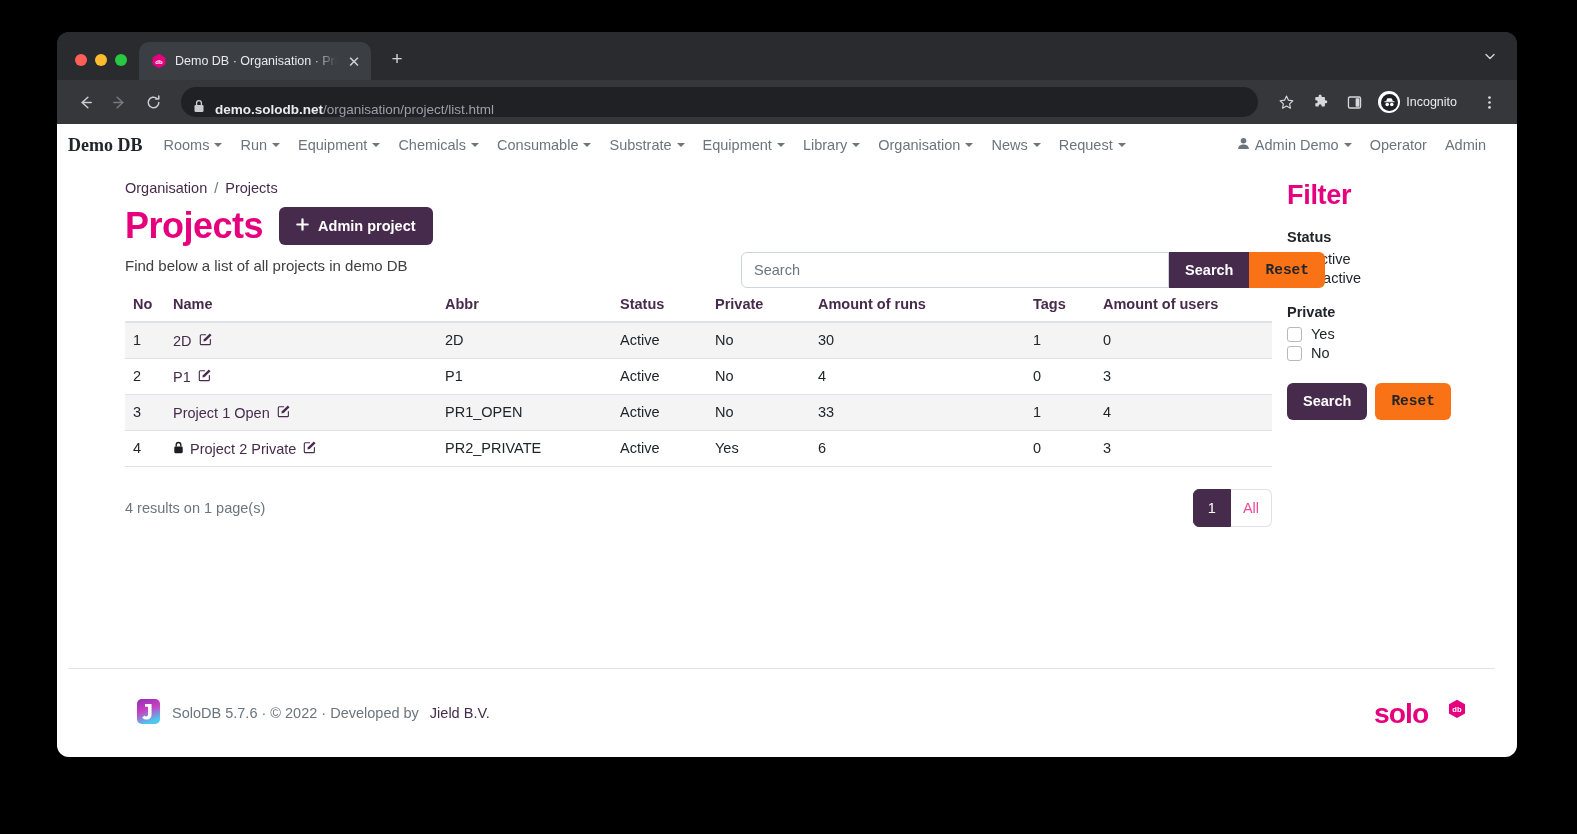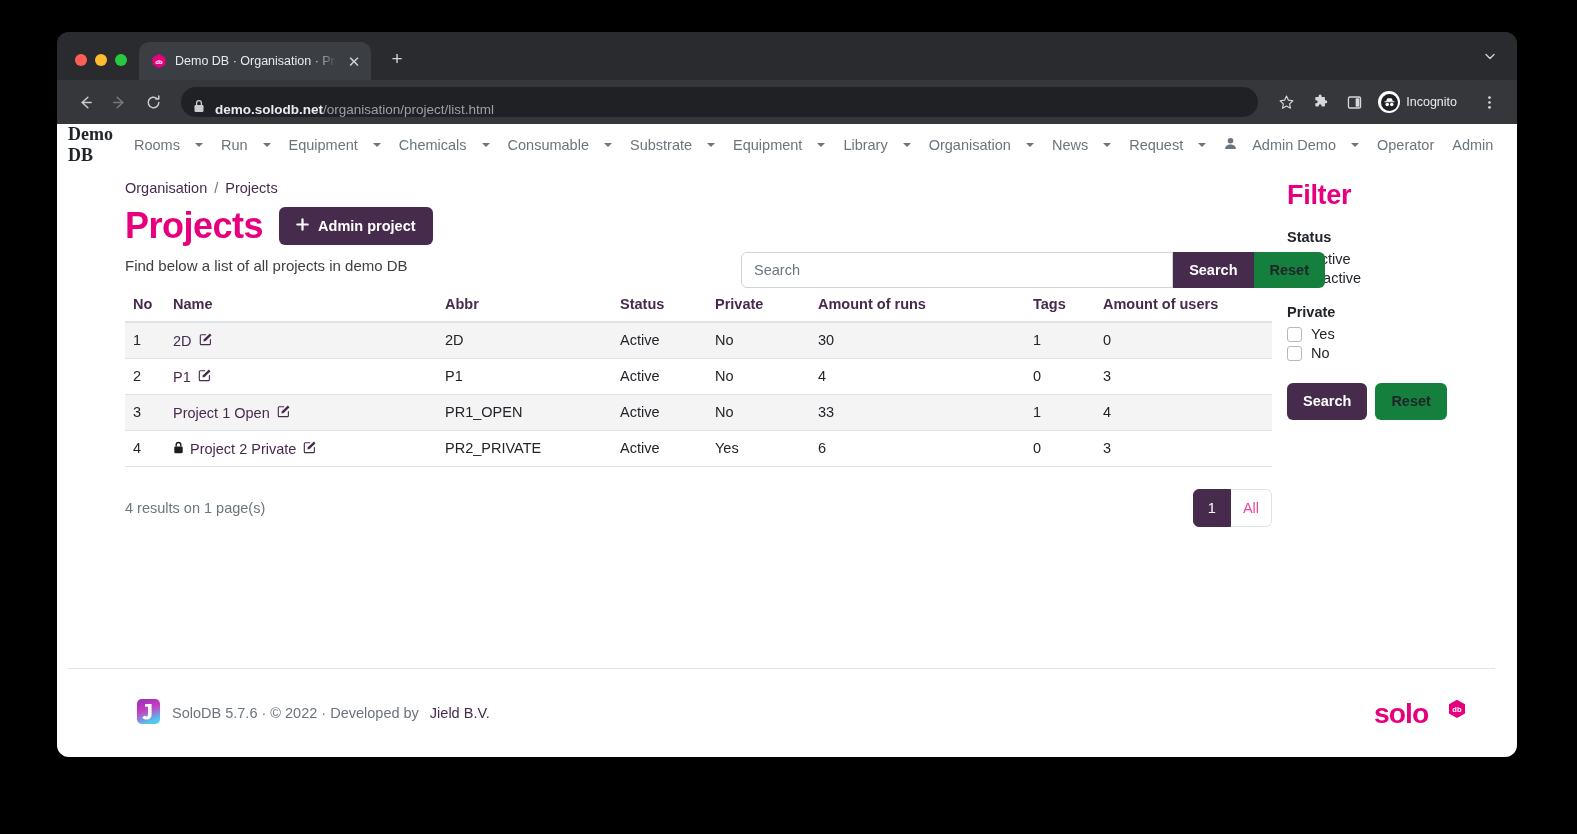--- a/index.html
+++ b/index.html
@@ -157,21 +157,21 @@
     margin-right: 12px;
     padding-left: 0;
     font-family: Liberation Serif, serif;
   }
   .navitem {
     color: #6c757d;
     padding: 4px 9px;
     white-space: nowrap;
     display: flex;
     align-items: center;
-    gap: 15px;
+    gap: 5px;
   }
   .caret {
     width: 0; height: 0;
     border-left: 4px solid transparent;
     border-right: 4px solid transparent;
     border-top: 4.5px solid currentColor;
     display: inline-block;
   }
   .nav-right { margin-left: auto; display: flex; align-items: center; }
 
@@ -207,21 +207,21 @@
   }
   .btn {
     border: none;
     border-radius: 6px;
     font-size: 14.5px;
     font-family: inherit;
     cursor: pointer;
     line-height: 1;
   }
   .btn-purple { background: #472b4d; color: #fff; }
-  .btn-yellow { background: #15803d; color: #212529; }
+  .btn-yellow { background: #f97316; color: #212529; font-family: Liberation Mono, monospace; }
   .btn-create {
     display: inline-flex; align-items: center; gap: 9px;
     padding: 11px 17px;
     font-weight: bold;
     font-size: 14.5px;
   }
   .lead {
     font-size: 15px;
     color: #404040;
     padding: 11px 0 0 0;

